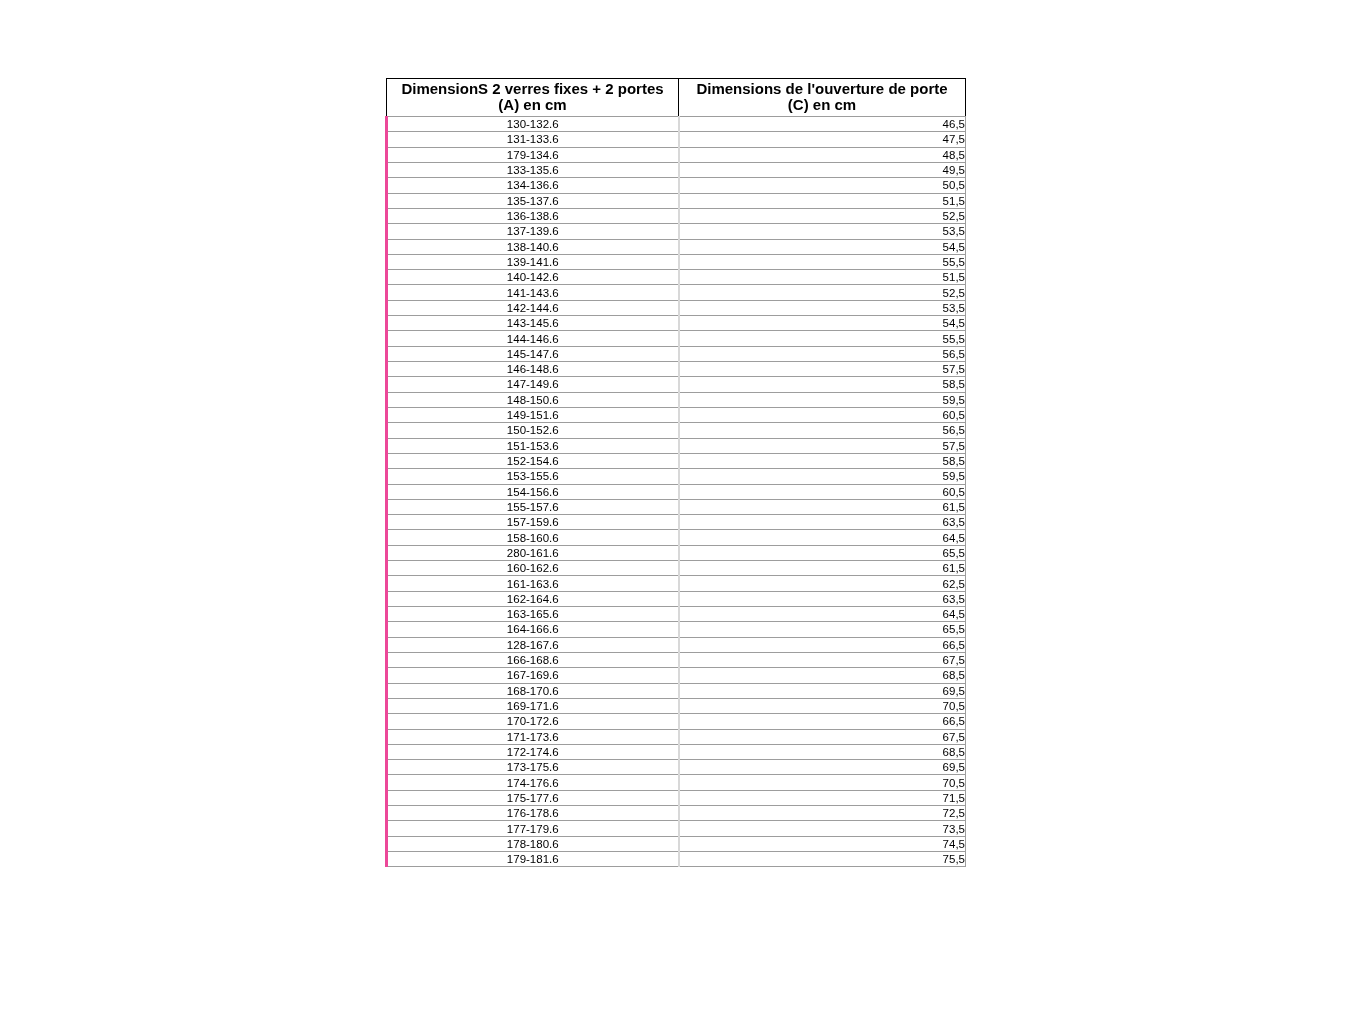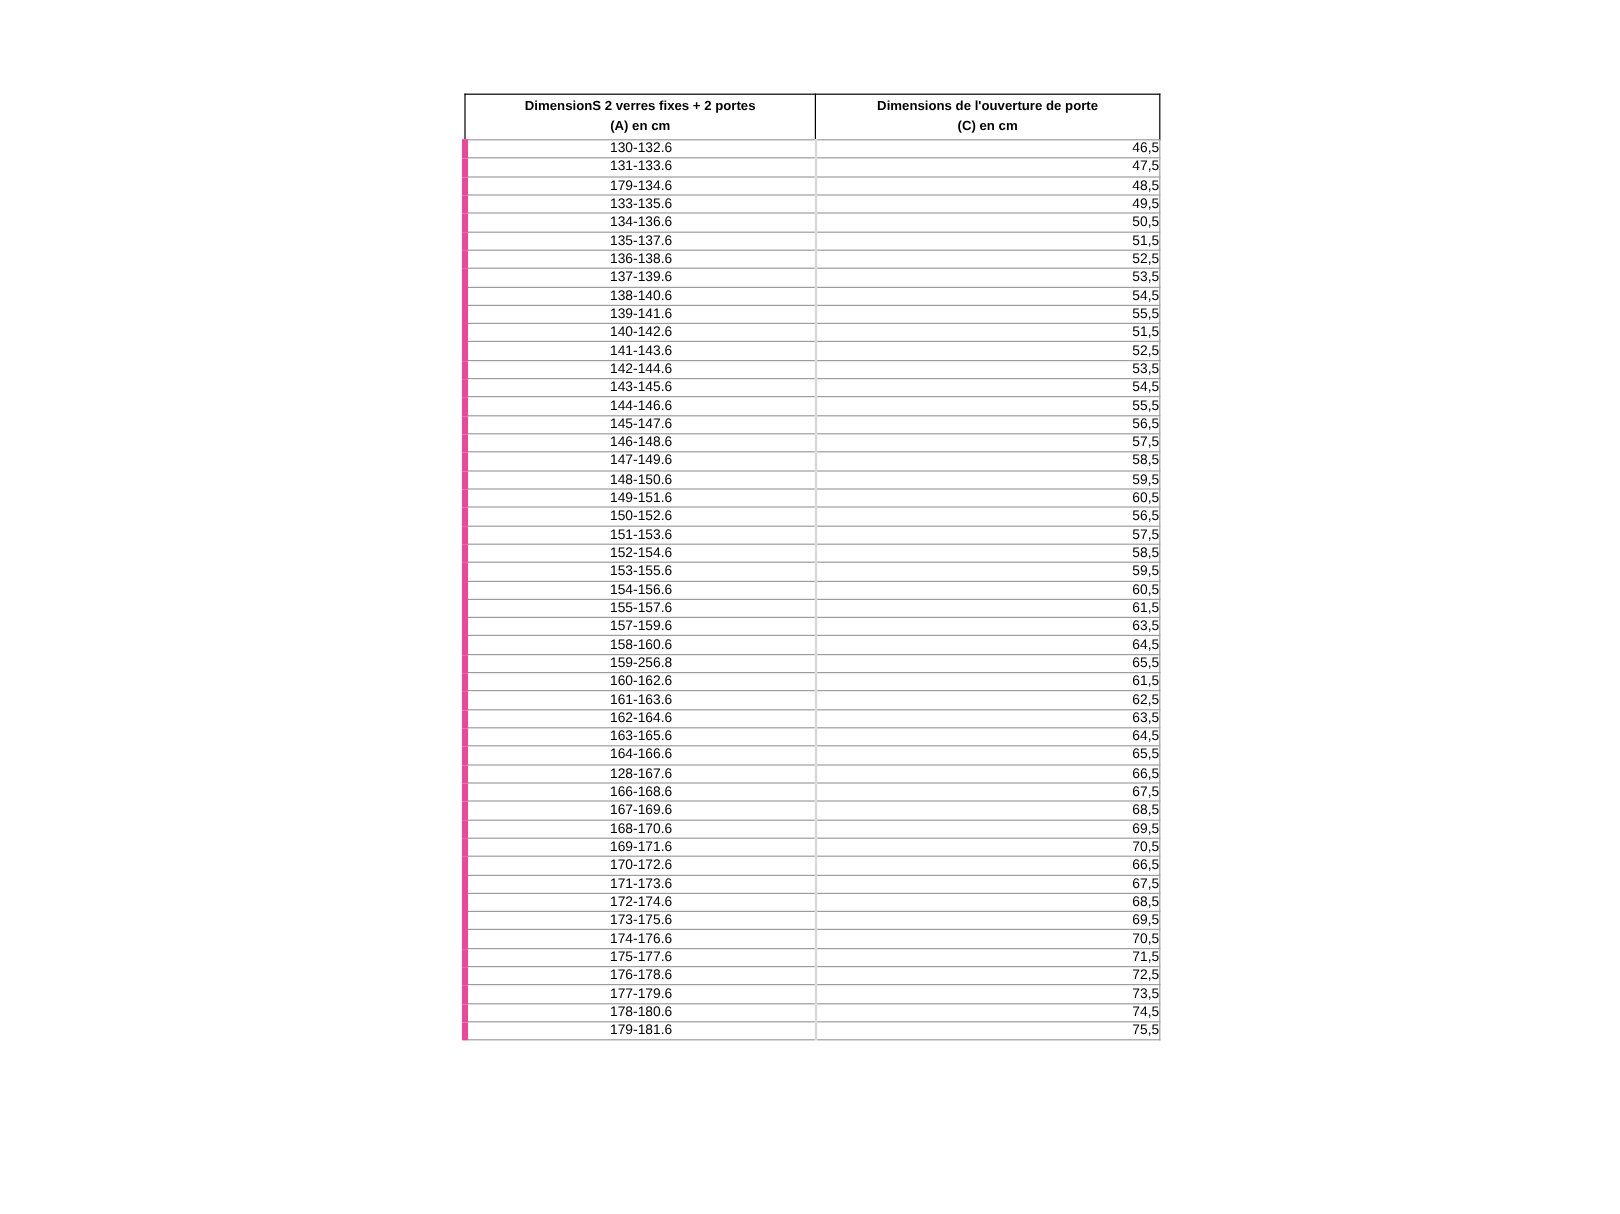--- a/index.html
+++ b/index.html
@@ -29,41 +29,41 @@
     background: #ffffff;
   }
   col.col-a { width: 292px; }
   col.col-c { width: 287px; }
   table.dims th {
     border: 1px solid #000000;
     border-bottom: 1px solid #9d9d9d;
     height: 38px;
     vertical-align: middle;
     text-align: center;
-    font-size: 11px;
+    font-size: 15px;
     font-weight: bold;
     color: #000000;
     line-height: 16px;
     padding: 1px 0 2px 0;
     background: #ffffff;
   }
   table.dims td {
     border-top: 1px solid #9d9d9d;
     border-bottom: 1px solid #9d9d9d;
     height: 15.32px;
     text-align: center;
     vertical-align: middle;
     font-size: 11.5px;
     color: #000000;
     line-height: 14px;
     padding: 0;
     background: #ffffff;
   }
   table.dims td:first-child {
-    border-left: 5px solid #ec4899;
+    border-left: 3px solid #ec4899;
     border-right: 2px solid #d8d8d8;
   }
   table.dims td:last-child {
     border-right: 1px solid #9d9d9d;
     text-align: right;
   }
   .hdr-line { display: block; }
 </style>
 </head>
 <body>
@@ -194,21 +194,21 @@
           </tr>
           <tr>
             <td>157-159.6</td>
             <td>63,5</td>
           </tr>
           <tr>
             <td>158-160.6</td>
             <td>64,5</td>
           </tr>
           <tr>
-            <td>159-256.8</td>
+            <td>280-161.6</td>
             <td>65,5</td>
           </tr>
           <tr>
             <td>160-162.6</td>
             <td>61,5</td>
           </tr>
           <tr>
             <td>161-163.6</td>
             <td>62,5</td>
           </tr>

